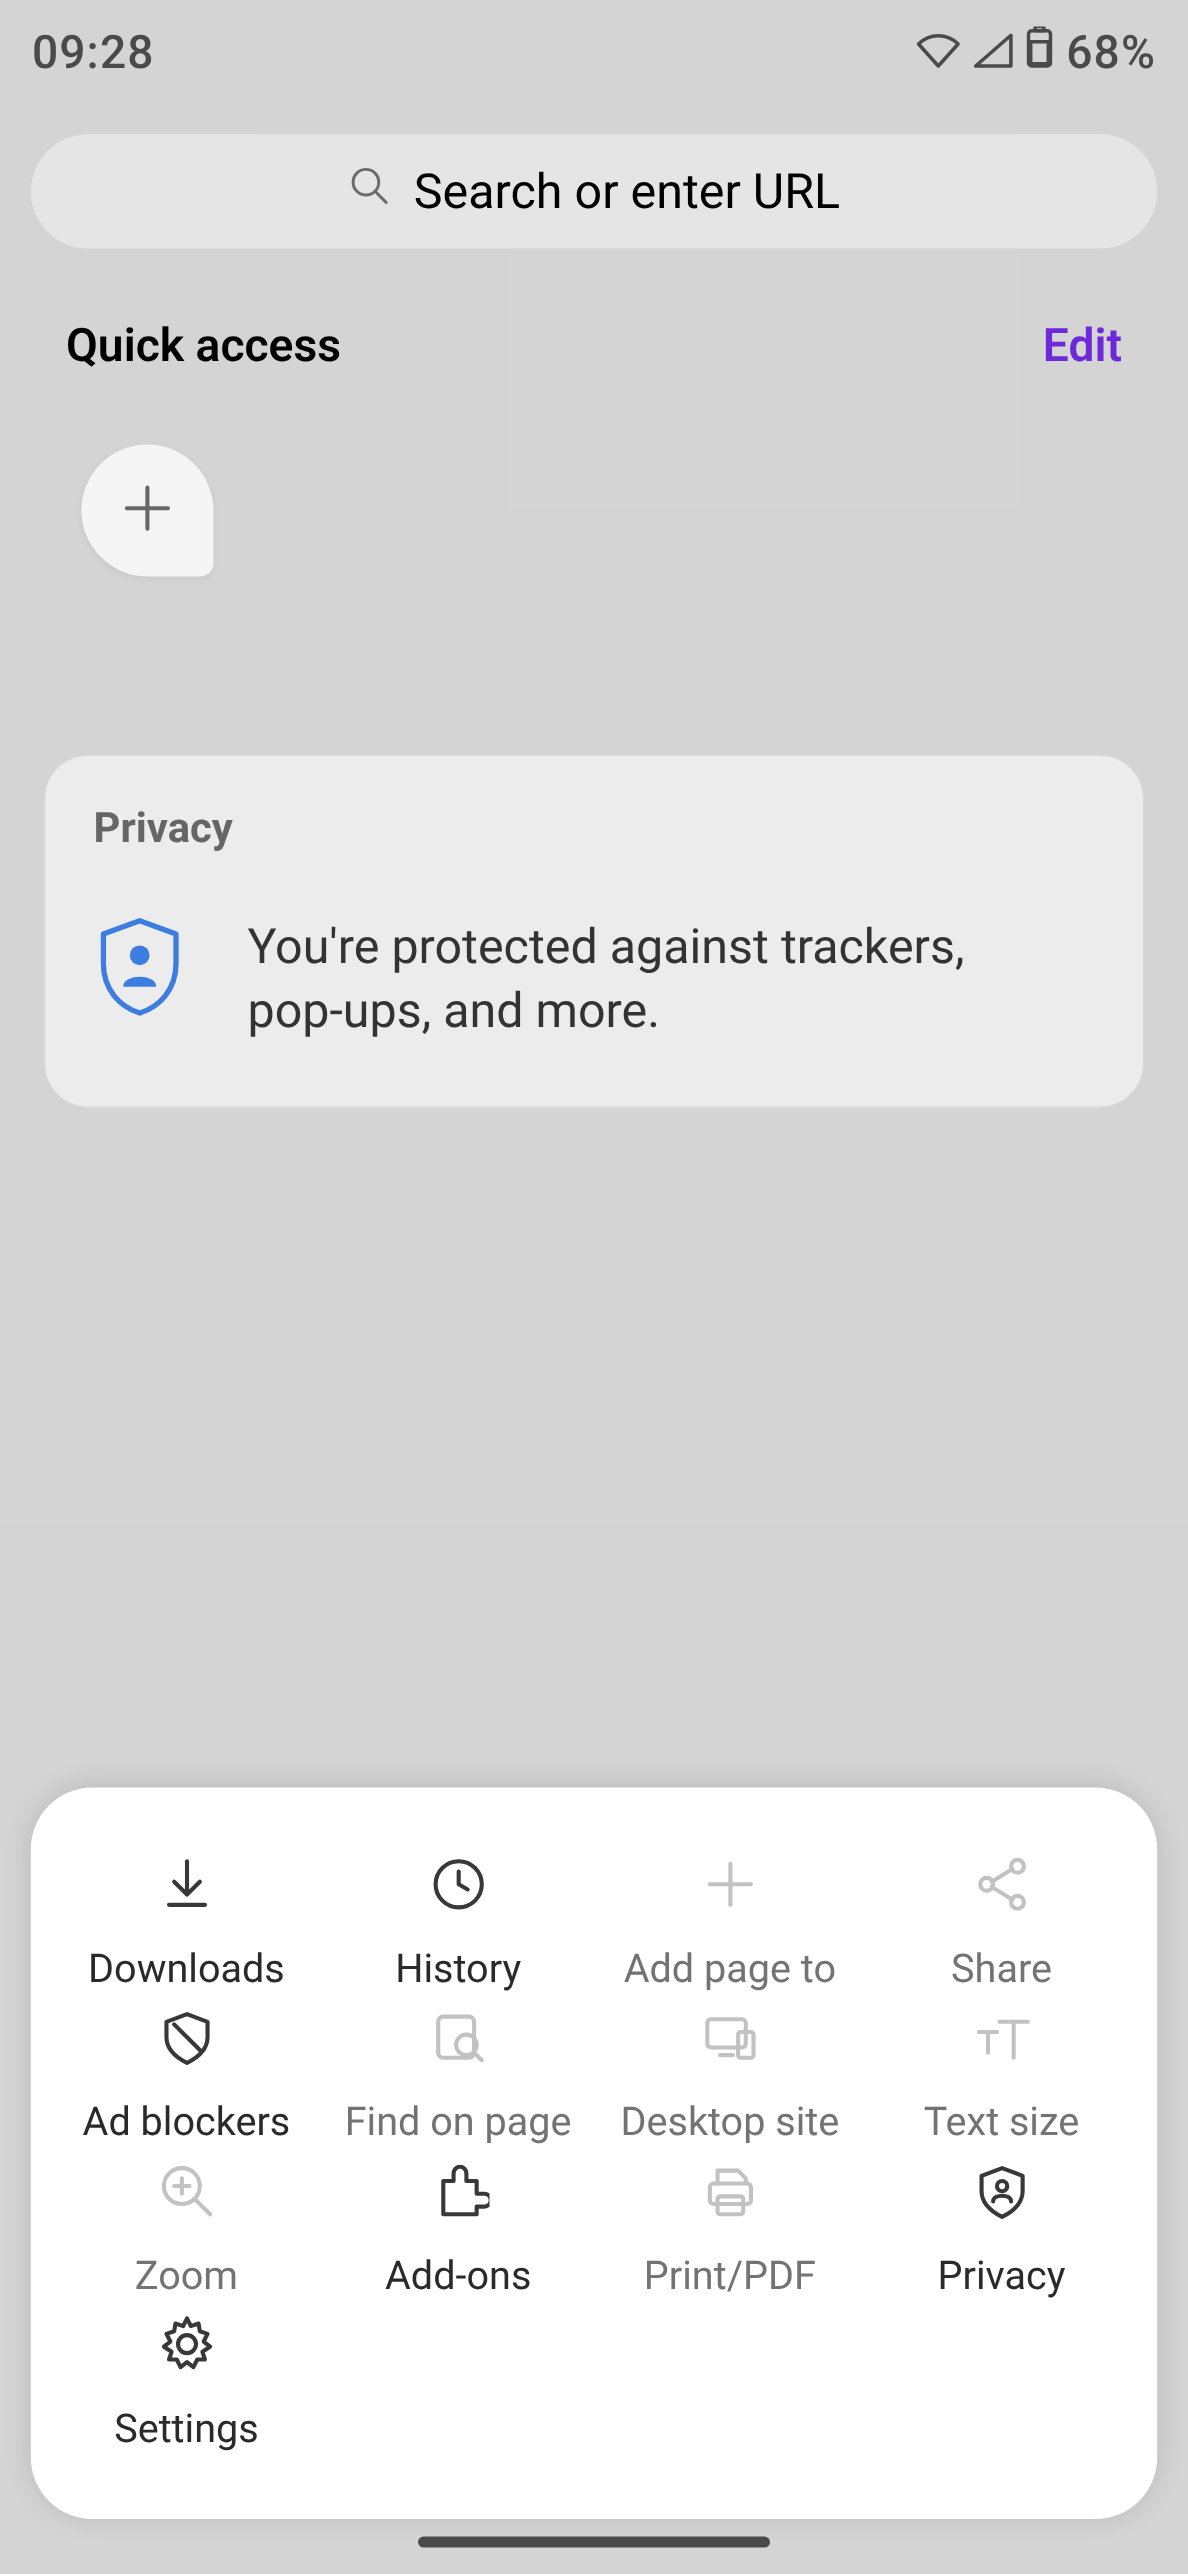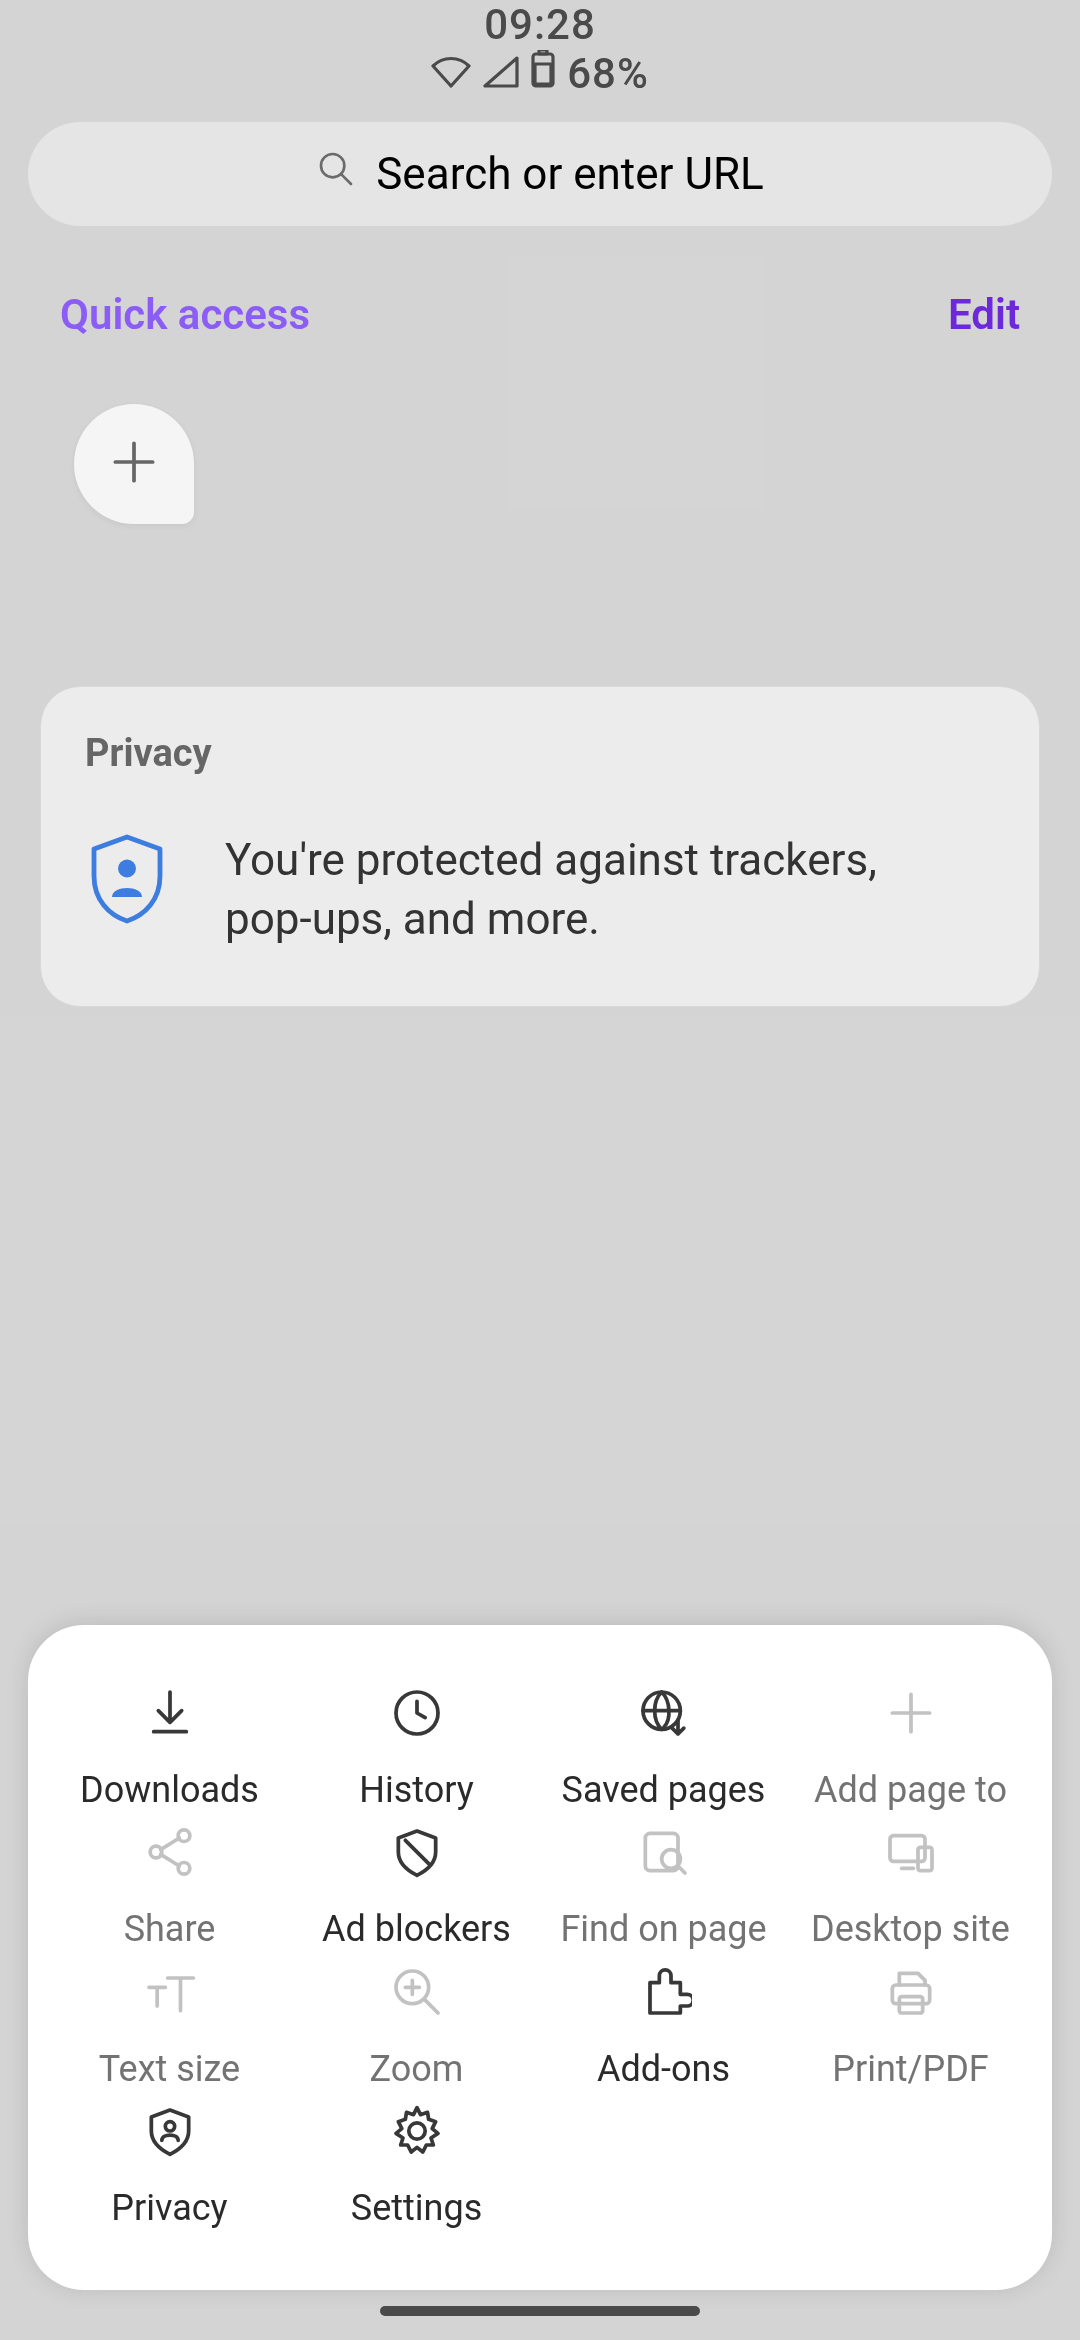--- a/index.html
+++ b/index.html
@@ -1,27 +1,27 @@
 <!DOCTYPE html>
 <html><head>
   <meta charset="utf-8">
   <style>
     * { margin: 0; padding: 0; box-sizing: border-box; }
     html, body { width: 1080px; height: 2340px; font-family: -apple-system, Roboto, sans-serif; overflow: hidden; }
     body { background: #f2f2f2; position: relative; }
     .scrim { position: absolute; inset: 0; background: rgba(0,0,0,0.12); }
 
-    .status-bar { position: absolute; top: 0; left: 0; right: 0; height: 96px; display: flex; align-items: center; justify-content: space-between; padding: 0 44px; color: #4a4a4a; font-size: 42px; font-weight: 500; letter-spacing: 1px; flex-direction: column; }
+    .status-bar { position: absolute; top: 0; left: 0; right: 0; height: 96px; display: flex; align-items: center; justify-content: space-between; padding: 0 29px; color: #4a4a4a; font-size: 42px; font-weight: 500; letter-spacing: 1px; }
     .status-right { display: flex; align-items: center; gap: 12px; }
 
     .search-bar { position: absolute; top: 122px; left: 28px; right: 28px; height: 104px; background: #e5e5e5; border-radius: 52px; display: flex; align-items: center; justify-content: center; gap: 20px; color: #000000; font-size: 44px; }
     .search-bar svg { width: 40px; height: 40px; }
 
     .quick-row { position: absolute; top: 290px; left: 60px; right: 60px; display: flex; justify-content: space-between; align-items: center; }
-    .quick-label { color: #8b5cf6; font-size: 42px; font-weight: 600; }
+    .quick-label { color: #000000; font-size: 42px; font-weight: 600; }
     .edit-btn { color: #6d28d9; font-size: 42px; font-weight: 600; }
 
     .add-qa { position: absolute; top: 404px; left: 74px; width: 120px; height: 120px; background: #f5f5f5; border-radius: 50%; border-bottom-right-radius: 12px; display: flex; align-items: center; justify-content: center; box-shadow: 0 2px 6px rgba(0,0,0,0.06); }
 
     .privacy-card { position: absolute; top: 686px; left: 40px; right: 40px; background: #ececec; border: 1px solid #d8d8d8; border-radius: 40px; padding: 44px 44px 56px 44px; }
     .pc-title { color: #666; font-size: 38px; font-weight: 700; margin-bottom: 56px; }
     .pc-body { display: flex; align-items: flex-start; gap: 56px; }
     .pc-text { color: #333; font-size: 44px; line-height: 1.35; }
 
     .sheet { position: absolute; left: 28px; right: 28px; bottom: 50px; background: #fff; border-radius: 56px; padding: 60px 24px 60px 24px; box-shadow: 0 -2px 24px rgba(0,0,0,0.12); }
@@ -119,30 +119,20 @@
     <div class="item enabled">
       <span class="ic">
           <svg viewBox="0 0 48 48">
             <circle cx="24" cy="24" r="18"></circle>
             <path d="M24 14 V24 L31 28"></path>
           </svg>
         </span>
       <span class="lbl">History</span>
     </div>
 
-    <div class="item enabled">
-      <span class="ic">
-          <svg viewBox="0 0 48 48">
-            <circle cx="22" cy="22" r="16"></circle>
-            <path d="M6 22 H38 M22 6 C14 14 14 30 22 38 M22 6 C30 14 30 30 24 36"></path>
-            <path d="M36 30 V42 M31 37 L36 42 L41 37"></path>
-          </svg>
-        </span>
-      <span class="lbl">Saved pages</span>
-    </div>
 
     <div class="item disabled">
       <span class="ic">
           <svg viewBox="0 0 48 48">
             <path d="M24 8 V40 M8 24 H40"></path>
           </svg>
         </span>
       <span class="lbl">Add page to</span>
     </div>
 

